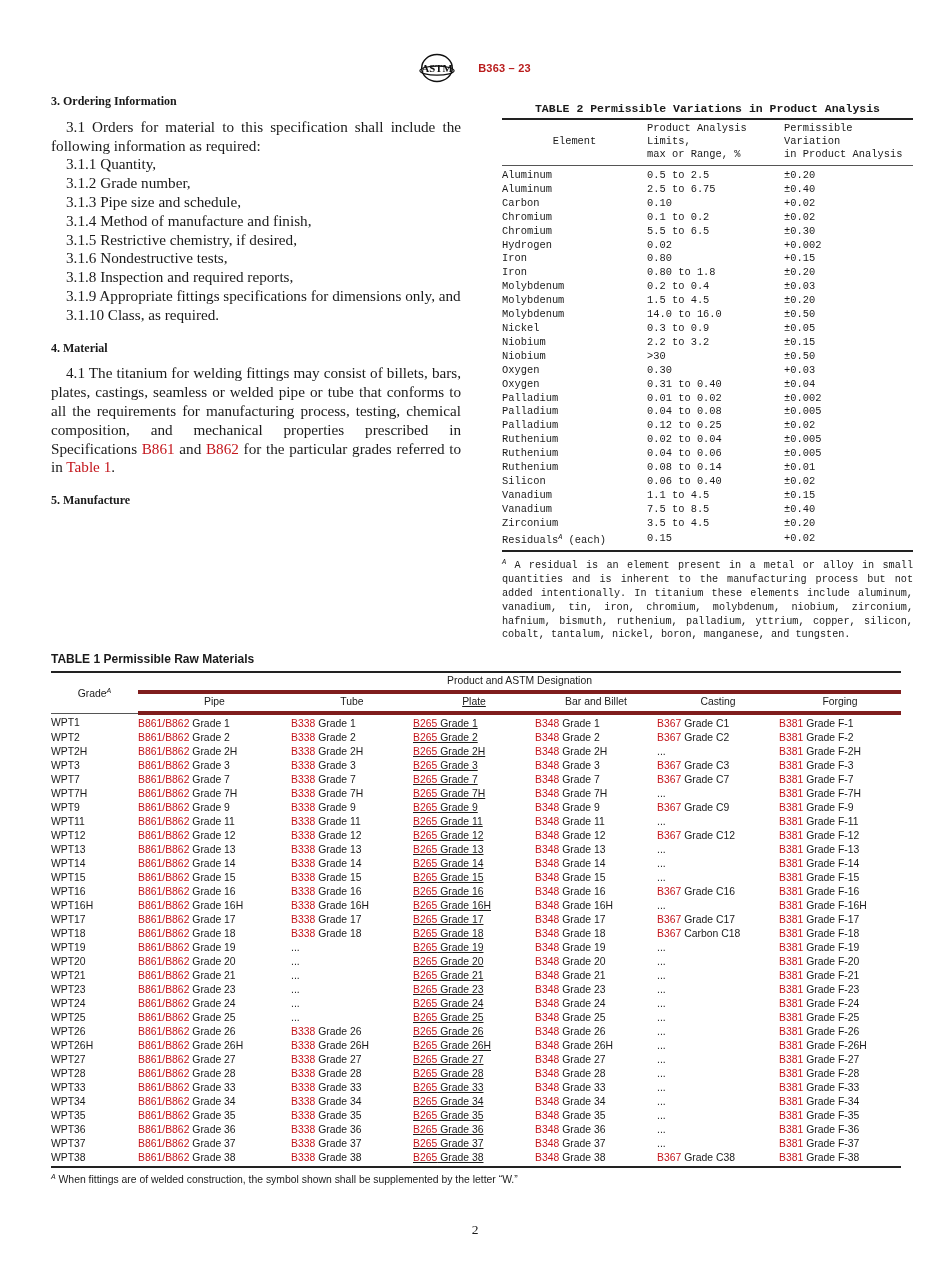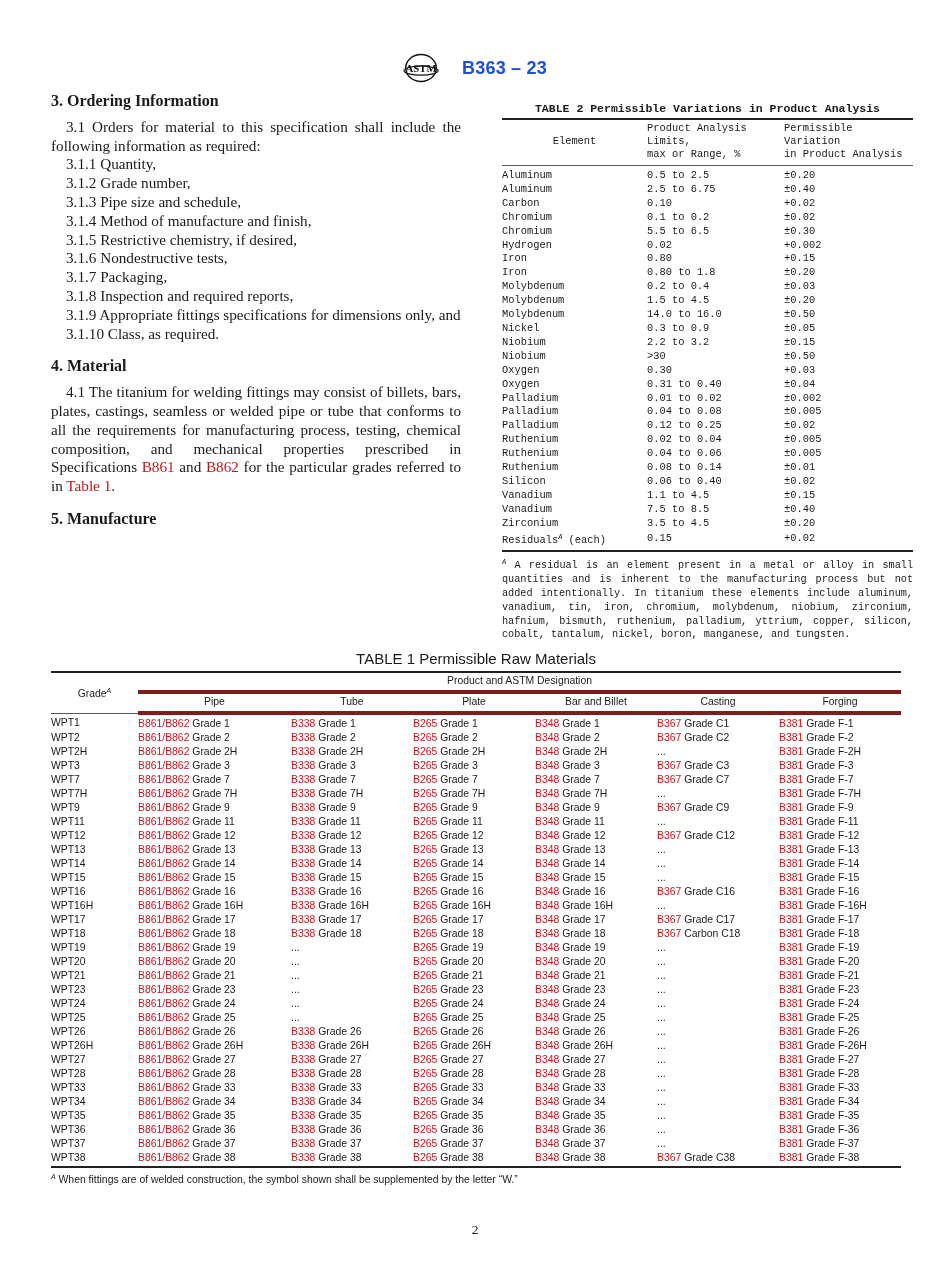--- a/index.html
+++ b/index.html
@@ -3,58 +3,58 @@
   <meta charset="utf-8">
   <style>
     * { margin: 0; padding: 0; box-sizing: border-box; }
     html, body { width: 950px; height: 1272px; background: #ffffff; }
     body { position: relative; color: #1a1a1a; font-family: "Liberation Serif", serif; }
     .red { color: #c4161c; }
 
     
     .header { position: absolute; top: 52px; left: 0; width: 950px; display: flex; justify-content: center; align-items: center; gap: 23px; }
     .logo { width: 36px; height: 32px; }
-    .doc-id { font-family: "Liberation Sans", sans-serif; font-weight: bold; font-size: 18px; color: #1d4ed8; letter-spacing: 0.2px; }
+    .doc-id { font-family: "Liberation Sans", sans-serif; font-weight: bold; font-size: 11px; color: #b91c1c; letter-spacing: 0.2px; }
 
     
     .left-col { position: absolute; left: 51px; top: 92px; width: 410px; font-size: 15.2px; line-height: 18.8px; }
-    .sec-head { font-weight: bold; font-size: 16px; margin-bottom: 7px; }
+    .sec-head { font-weight: bold; font-size: 12px; margin-bottom: 7px; }
     .para { text-align: justify; text-indent: 15px; }
     .item { padding-left: 15px; }
     .gap { height: 14px; }
 
     
     .t2 { position: absolute; left: 489px; top: 102px; width: 411px; font-family: Liberation Mono, monospace; margin-left: 13px; }
     .t2-title { text-align: center; font-weight: bold; font-size: 11.5px; height: 16px; line-height: 14px; }
     .t2 table { width: 100%; border-collapse: collapse; font-size: 10.4px; line-height: 13.9px; }
     .t2 thead th { font-weight: normal; vertical-align: middle; padding: 2px 0 4px 0; border-top: 2px solid #222; border-bottom: 1px solid #555; text-align: left; line-height: 13px; }
     .t2 thead th.el { text-align: center; }
     .t2 tbody tr:first-child td { padding-top: 3px; }
     .t2 tbody tr:last-child td { padding-bottom: 2px; }
     .t2 td { padding: 0; white-space: nowrap; }
     .t2 .c1 { width: 145px; }
     .t2 .c2 { width: 137px; }
     .t2-foot { border-top: 2px solid #222; margin-top: 1px; padding-top: 4px; font-size: 10.2px; line-height: 13.8px; text-align: justify; }
     sup.ital { font-style: italic; font-size: 7px; vertical-align: 4px; }
 
     
     .t1 { position: absolute; left: 51px; top: 652px; width: 850px; font-family: "Liberation Sans", sans-serif; }
-    .t1-title { text-align: center; font-weight: normal; font-size: 15px; height: 19px; line-height: 14px; }
+    .t1-title { text-align: left; font-weight: bold; font-size: 12px; height: 19px; line-height: 14px; }
     .t1 table { width: 100%; border-collapse: collapse; font-size: 10.4px; line-height: 14px; }
     .t1 thead tr.h1 th { border-top: 2px solid #222; }
     .t1 thead th { font-weight: normal; padding: 1px 0 2px 0; }
     .t1 thead th.grade { text-align: center; vertical-align: middle; width: 87px; border-bottom: 1px solid #555; }
     .t1 thead th.group { text-align: center; border-bottom: 4px solid #7f1d1d; }
     .t1 thead tr.h2 th { border-bottom: 4px solid #7f1d1d; text-align: center; }
     .t1 tbody tr:first-child td { padding-top: 2px; }
     .t1 td { padding: 0; white-space: nowrap; }
     .t1 .cg { width: 87px; }
     .t1 .cp { width: 153px; }
     .t1 .ct { width: 122px; margin-top: 48px; }
-    .t1 .cpl { width: 122px; }
+    .t1 .cpl { width: 122px; text-decoration: underline; }
     .t1 .cb { width: 122px; }
     .t1 .cc { width: 122px; }
     .t1-foot { border-top: 2px solid #222; margin-top: 1px; padding-top: 2px; font-size: 10.4px; line-height: 14px; }
 
     .page-num { position: absolute; top: 1222px; left: 0; width: 950px; text-align: center; font-size: 13.5px; }
   </style>
 </head>
 <body>
 
 <div class="header">
@@ -69,21 +69,20 @@
 <div class="left-col">
   <div class="sec-head">3. Ordering Information</div>
   <div class="para">3.1 Orders for material to this specification shall include the following information as required:</div>
   <div id="s3-items">
       <div class="item">3.1.1 Quantity,</div>
       <div class="item">3.1.2 Grade number,</div>
       <div class="item">3.1.3 Pipe size and schedule,</div>
       <div class="item">3.1.4 Method of manufacture and finish,</div>
       <div class="item">3.1.5 Restrictive chemistry, if desired,</div>
       <div class="item">3.1.6 Nondestructive tests,</div>
-      <div class="item">3.1.7 Packaging,</div>
       <div class="item">3.1.8 Inspection and required reports,</div>
       <div class="para">3.1.9 Appropriate fittings specifications for dimensions only, and</div>
       <div class="item">3.1.10 Class, as required.</div>
     </div>
   <div class="gap"></div>
   <div class="sec-head">4. Material</div>
   <div class="para"><span>4.1 The titanium for welding fittings may consist of billets, bars, plates, castings, seamless or welded pipe or tube that conforms to all the requirements for manufacturing process, testing, chemical composition, and mechanical properties prescribed in Specifications </span><span class="red">B861</span><span> and </span><span class="red">B862</span><span> for the particular grades referred to in </span><span class="red">Table 1</span><span>.</span></div>
   <div class="gap"></div>
   <div class="sec-head">5. Manufacture</div>
 </div>

